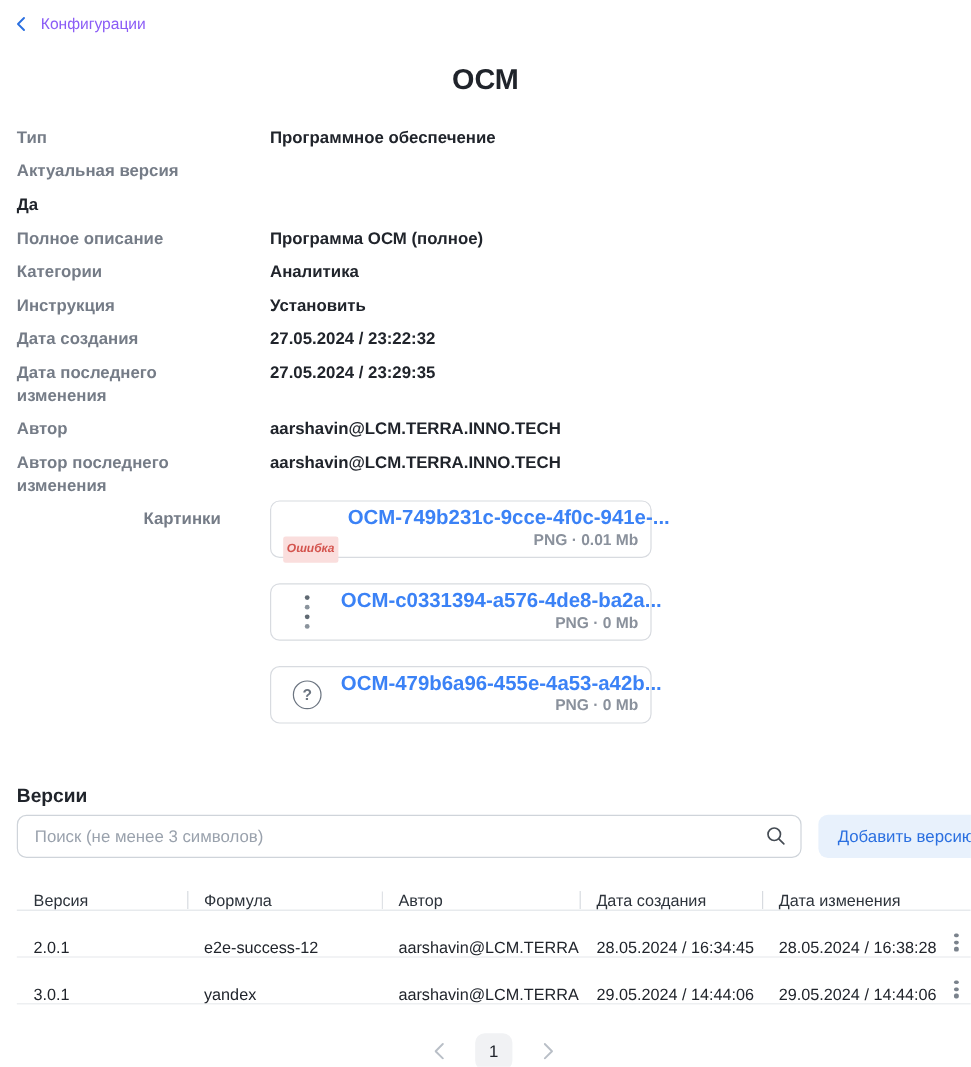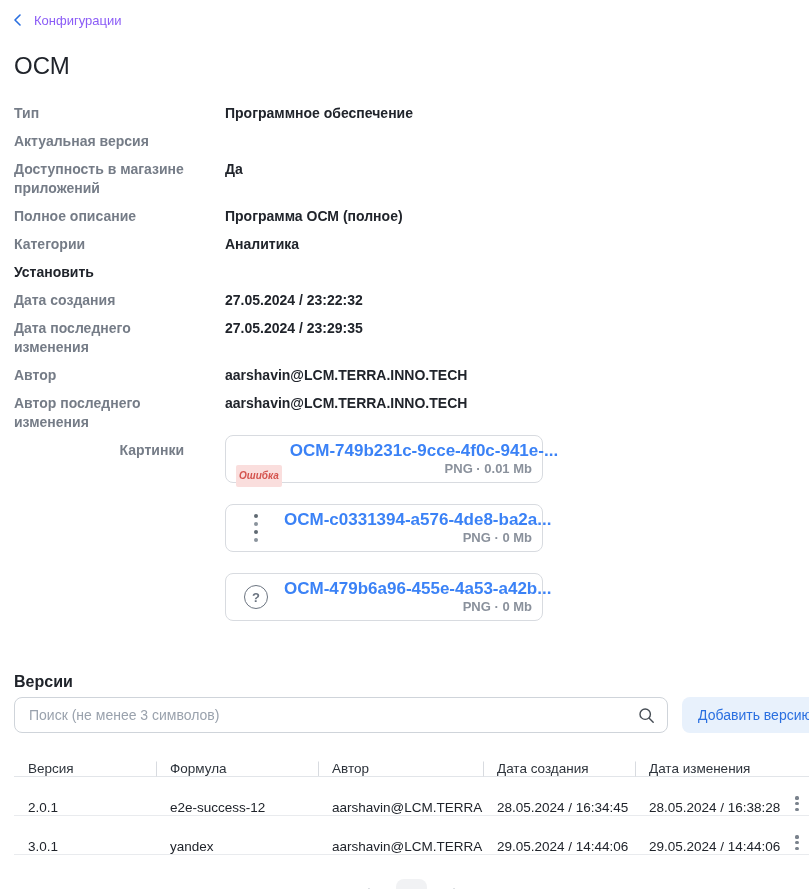--- a/index.html
+++ b/index.html
@@ -22,22 +22,23 @@
     font-size: 13px;
     cursor: pointer;
     text-decoration: none;
   }
   .breadcrumb svg { display: block; }
 
   
   .title {
     margin-top: 22px;
     font-size: 24px;
-    font-weight: 400;
+    font-weight: 700;
     line-height: 28px;
+    text-align: center;
   }
 
   
   .details { margin-top: 24px; }
   .field-row {
     display: flex;
     align-items: flex-start;
     margin-bottom: 9px;
     font-weight: bold;
   }
@@ -269,32 +270,32 @@
   <div class="details">
     <div class="field-row">
       <div class="field-label">Тип</div>
       <div class="field-value">Программное обеспечение</div>
     </div>
     <div class="field-row">
       <div class="field-label">Актуальная версия</div>
       <div class="field-value"></div>
     </div>
     <div class="field-row">
-      <div class="field-label">Доступность в магазине приложений</div>
       <div class="field-value">Да</div>
     </div>
     <div class="field-row">
       <div class="field-label">Полное описание</div>
       <div class="field-value">Программа ОСМ (полное)</div>
     </div>
     <div class="field-row">
       <div class="field-label">Категории</div>
       <div class="field-value">Аналитика</div>
     </div>
     <div class="field-row">
+      <div class="field-label">Инструкция</div>
       <div class="field-value">Установить</div>
     </div>
     <div class="field-row">
       <div class="field-label">Дата создания</div>
       <div class="field-value">27.05.2024 / 23:22:32</div>
     </div>
     <div class="field-row">
       <div class="field-label">Дата последнего изменения</div>
       <div class="field-value">27.05.2024 / 23:29:35</div>
     </div>

